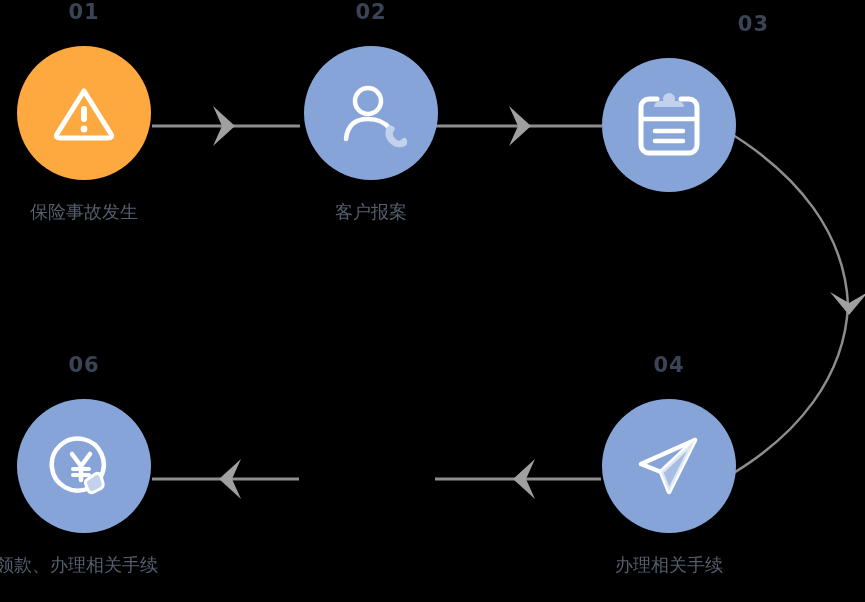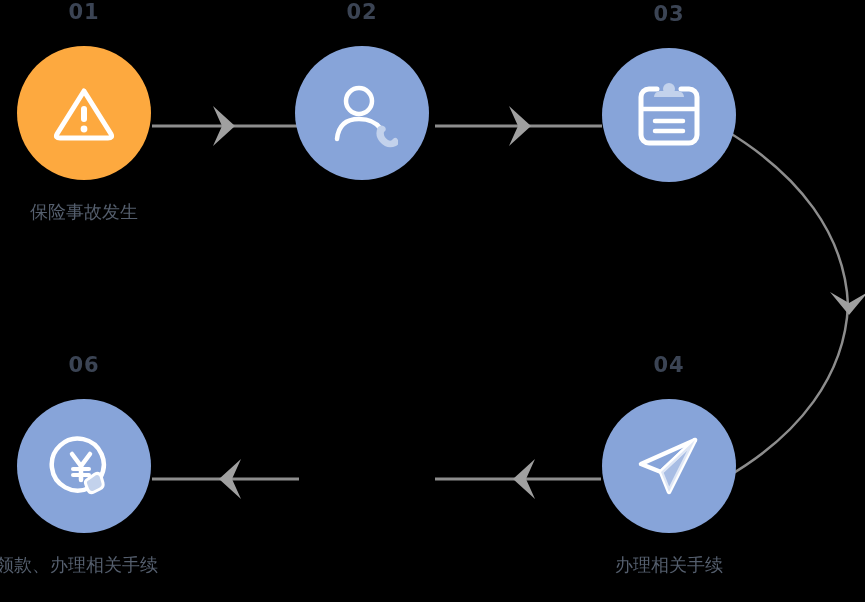--- a/index.html
+++ b/index.html
@@ -55,22 +55,22 @@
   .c-green  { background: #6ddcb8; }
   .node-label {
     margin-top: 20px;
     font-size: 18px;
     color: #555f6e;
     font-family: "DejaVu Sans", "Liberation Sans", sans-serif;
     white-space: nowrap;
   }
   
   #node-01 { left: -16px;  top: 2px; }
-  #node-02 { left: 262px;  top: 2px; }
-  #node-03 { left: 569px;  top: 4px; }
+  #node-02 { left: 271px;  top: 2px; }
+  #node-03 { left: 569px;  top: 14px; text-align: right; }
   #node-04 { left: 569px;  top: 355px; }
   #node-05 { left: 267px;  top: 355px; }
   #node-06 { left: -16px;  top: 355px; }
   
   #node-06 .node-label { margin-left: -14px; }
 </style>
 </head>
 <body>
 
 <div id="canvas">
@@ -117,20 +117,21 @@
 
   <div class="node" id="node-02">
     <div class="node-num">02</div>
     <div class="circle-wrap c-blue">
       <svg width="72" height="72" viewBox="0 0 72 72">
         <circle cx="33" cy="24" r="13" fill="none" stroke="#ffffff" stroke-width="4.5"></circle>
         <path d="M11 62 Q13 42 33 42 Q48 42 55 52" fill="none" stroke="#ffffff" stroke-width="4.5" stroke-linecap="round"></path>
         <path d="M52 50 q4 -3 7 0 q2 3 -1 5 q-1 5 4 8 q3 2 5 -1 q3 -3 5 1 q2 4 -2 6 q-9 4 -16 -4 q-6 -7 -2 -15 Z" fill="#c3d2ec"></path>
       </svg>
     </div>
+    <div class="node-label">客户报案</div>
   </div>
 
   <div class="node" id="node-03">
     <div class="node-num">03</div>
     <div class="circle-wrap c-blue">
       <svg width="68" height="72" viewBox="0 0 68 72">
         <path d="M22 10 h-8 a8 8 0 0 0 -8 8 v38 a8 8 0 0 0 8 8 h40 a8 8 0 0 0 8 -8 v-38 a8 8 0 0 0 -8 -8 h-8" fill="none" stroke="#ffffff" stroke-width="5" stroke-linecap="round"></path>
         <path d="M25 12 h18 a6 6 0 0 1 6 6 v0 h-30 v0 a6 6 0 0 1 6 -6 Z" fill="#c3d2ec"></path>
         <circle cx="34" cy="10" r="6" fill="#c3d2ec"></circle>
         <line x1="7" y1="30" x2="61" y2="30" stroke="#ffffff" stroke-width="4.5"></line>

